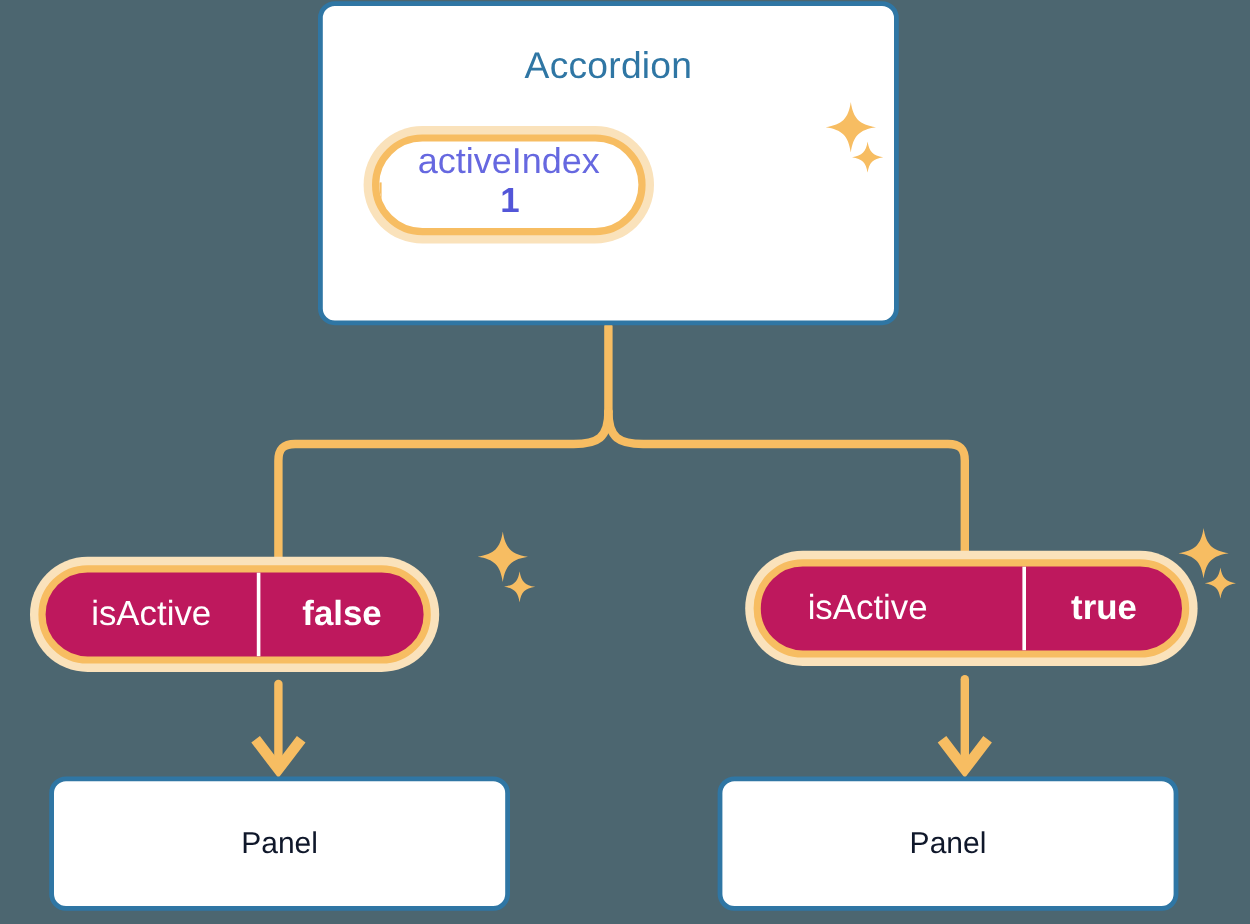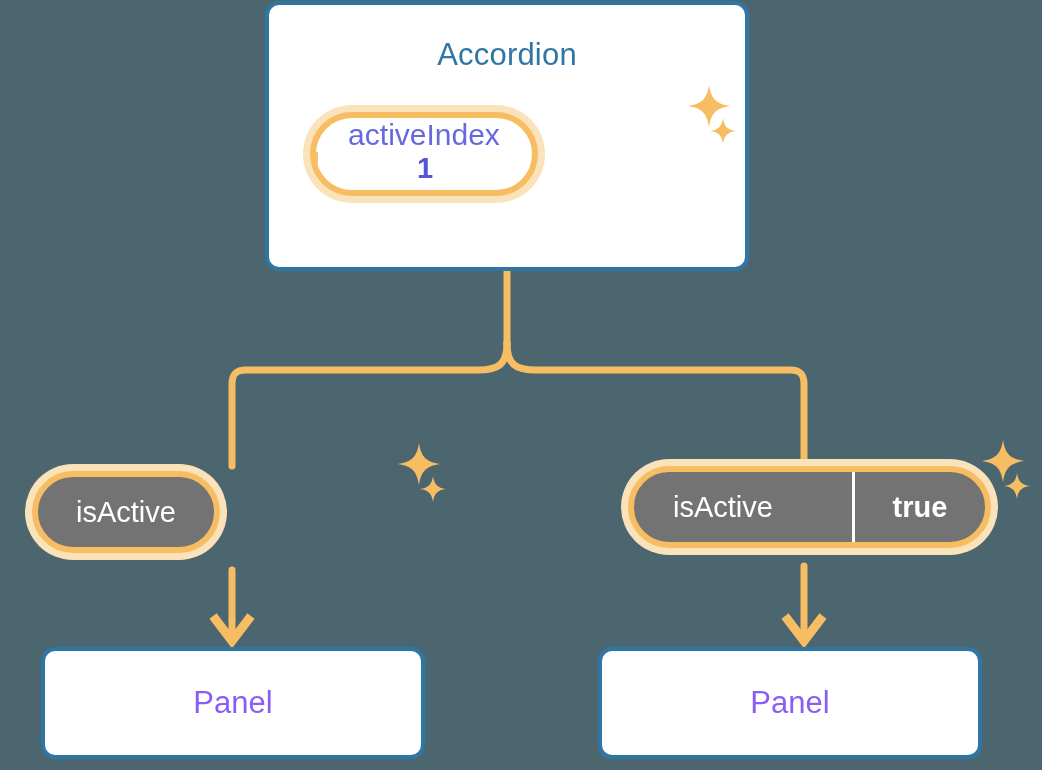--- a/index.html
+++ b/index.html
@@ -55,22 +55,22 @@
 
   .panel-card {
     width: 384px;
     height: 112px;
     justify-content: center;
   }
   #panel-left  { left: 41px;  top: 647px; }
   #panel-right { left: 598px; top: 647px; }
 
   .panel-title {
-    color: #8b5cf6;
-    font-size: 31px;
+    color: #0f172a;
+    font-size: 25px;
     font-weight: 400;
   }
 
   
   .pill-wrap {
     position: absolute;
     display: flex;
     align-items: center;
   }
 
@@ -100,21 +100,21 @@
   }
   .pill--light .pill-val {
     color: #5356d8;
     font-size: 29px;
     font-weight: 700;
     padding: 0 26px;
     border-left: 2px solid #f7bd62;
   }
 
   
-  .pill--solid { background: #737373; }
+  .pill--solid { background: #be185d; }
   .pill--solid .pill-key {
     color: #ffffff;
     font-size: 29px;
     font-weight: 400;
     padding: 0 24px;
   }
   .pill--solid .pill-val {
     color: #ffffff;
     font-size: 29px;
     font-weight: 700;
@@ -196,20 +196,21 @@
       <path d="M50 0 C55 33 67 45 100 50 C67 55 55 67 50 100 C45 67 33 55 0 50 C33 45 45 33 50 0 Z" fill="#f7bd62"></path>
     </svg>
     <svg class="sparkle spark-small sp-b" viewBox="0 0 100 100" xmlns="http://www.w3.org/2000/svg" style="background:none">
       <path d="M50 0 C55 33 67 45 100 50 C67 55 55 67 50 100 C45 67 33 55 0 50 C33 45 45 33 50 0 Z" fill="#f7bd62"></path>
     </svg>
   </div>
 
   <div id="pill-left" class="pill-wrap">
     <div class="pill pill--solid">
       <div class="pill-key">isActive</div>
+      <div class="pill-val">false</div>
     </div>
   </div>
 
   <div id="sparkles-left" class="sparkles">
     <svg class="sparkle spark-big sp-a" viewBox="0 0 100 100" xmlns="http://www.w3.org/2000/svg" style="background:none">
       <path d="M50 0 C55 33 67 45 100 50 C67 55 55 67 50 100 C45 67 33 55 0 50 C33 45 45 33 50 0 Z" fill="#f7bd62"></path>
     </svg>
     <svg class="sparkle spark-small sp-b" viewBox="0 0 100 100" xmlns="http://www.w3.org/2000/svg" style="background:none">
       <path d="M50 0 C55 33 67 45 100 50 C67 55 55 67 50 100 C45 67 33 55 0 50 C33 45 45 33 50 0 Z" fill="#f7bd62"></path>
     </svg>

